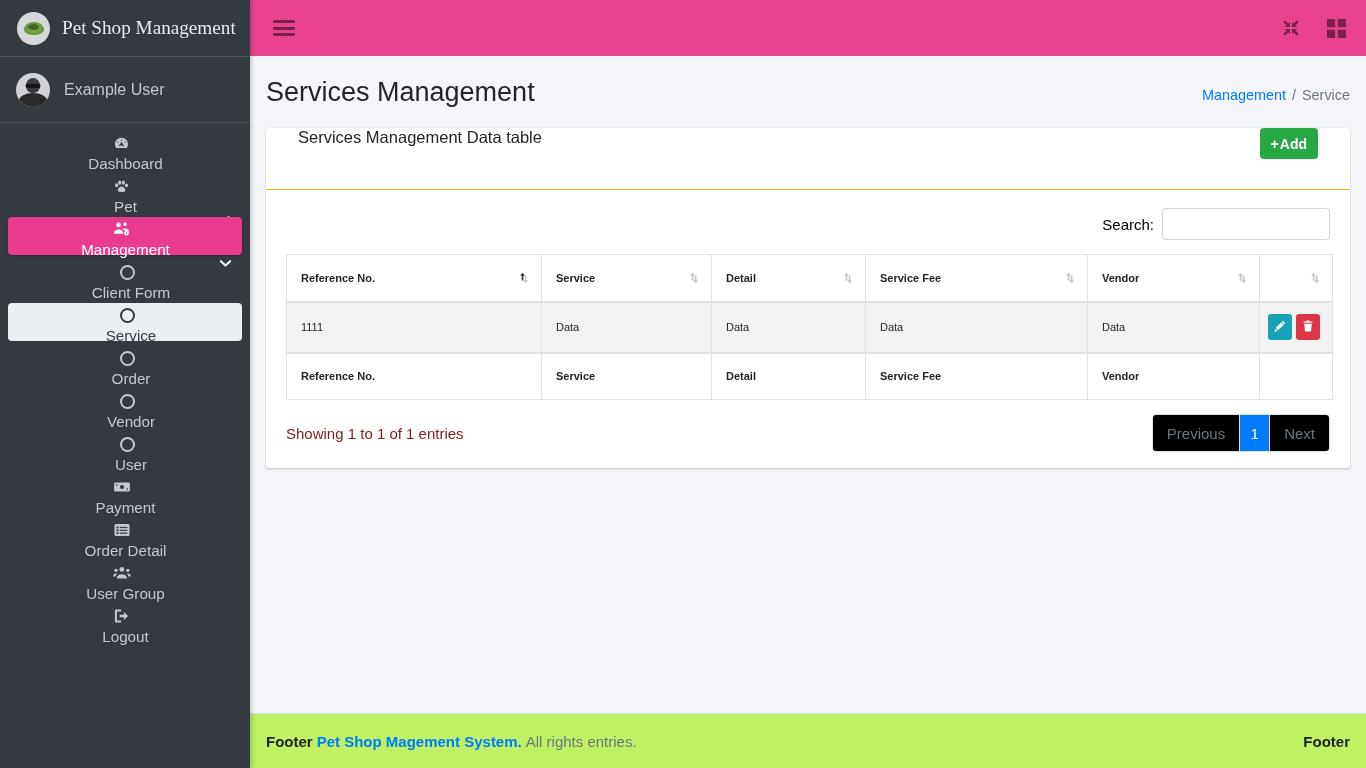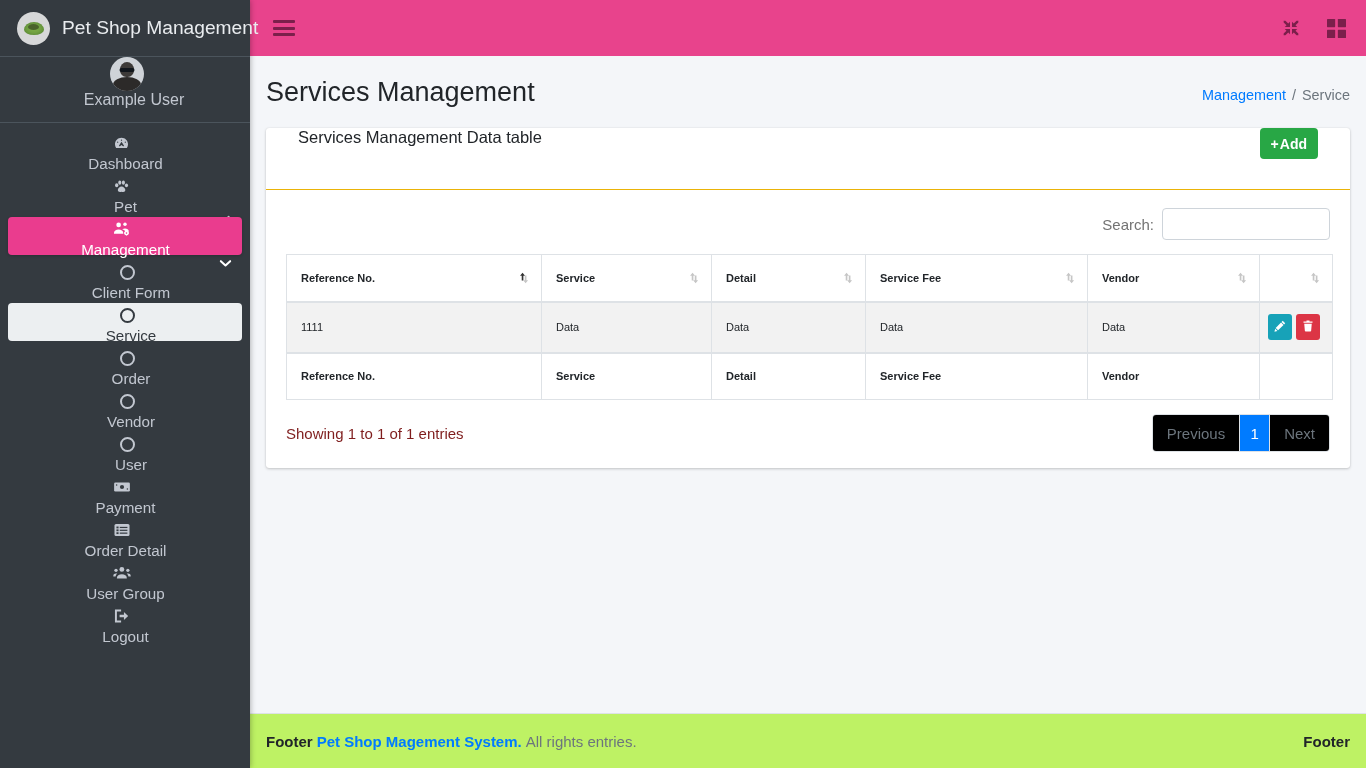--- a/index.html
+++ b/index.html
@@ -44,28 +44,28 @@
   }
   .brand-logo .leaf::before {
     content: ""; position: absolute; left: 4px; top: 2px;
     width: 11px; height: 6px; border-radius: 50%;
     background: #4e6b28;
   }
   .brand-title {
     color: #e9ecef; font-size: 19.2px;
     margin-left: 12px; white-space: nowrap;
     font-weight: 400;
+    font-family: Liberation Serif, serif;
   }
 
   .user-panel {
     height: 66px;
     display: flex; align-items: center;
     padding: 0 12px 0 16px;
     border-bottom: 1px solid #4b545c;
-    flex-direction: column;
   }
   .avatar {
     width: 34px; height: 34px; border-radius: 50%;
     overflow: hidden; flex: 0 0 auto;
     background: #cfd3d8;
     position: relative;
   }
   .avatar .head {
     position: absolute; left: 50%; top: 5px;
     transform: translateX(-50%);
@@ -219,21 +219,21 @@
     font-family: "Liberation Sans", sans-serif;
   }
   .btn-add .plus { font-weight: 700; margin-right: 1px; }
 
   .card-body { padding: 12px 20px 16px 20px; }
 
   .search-row {
     display: flex; justify-content: flex-end; align-items: center;
     padding: 6px 0 14px 0;
   }
-  .search-row label { font-size: 15px; color: #737373; margin-right: 8px; }
+  .search-row label { font-size: 15px; color: #000000; margin-right: 8px; }
   .search-input {
     width: 168px; height: 32px;
     border: 1px solid #ced4da;
     border-radius: 4px;
     padding: 0 8px;
     font-size: 14px;
     outline: none;
     font-family: "Liberation Sans", sans-serif;
   }
 

